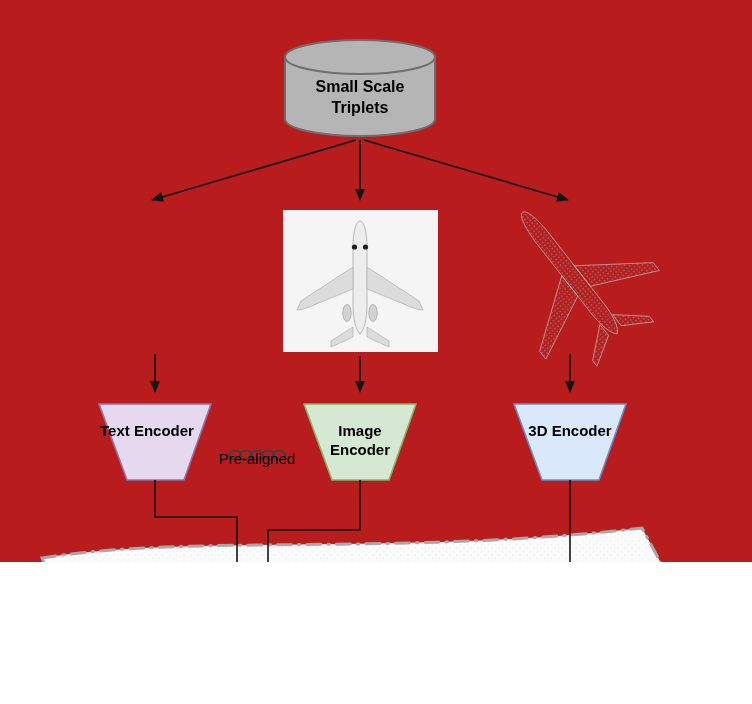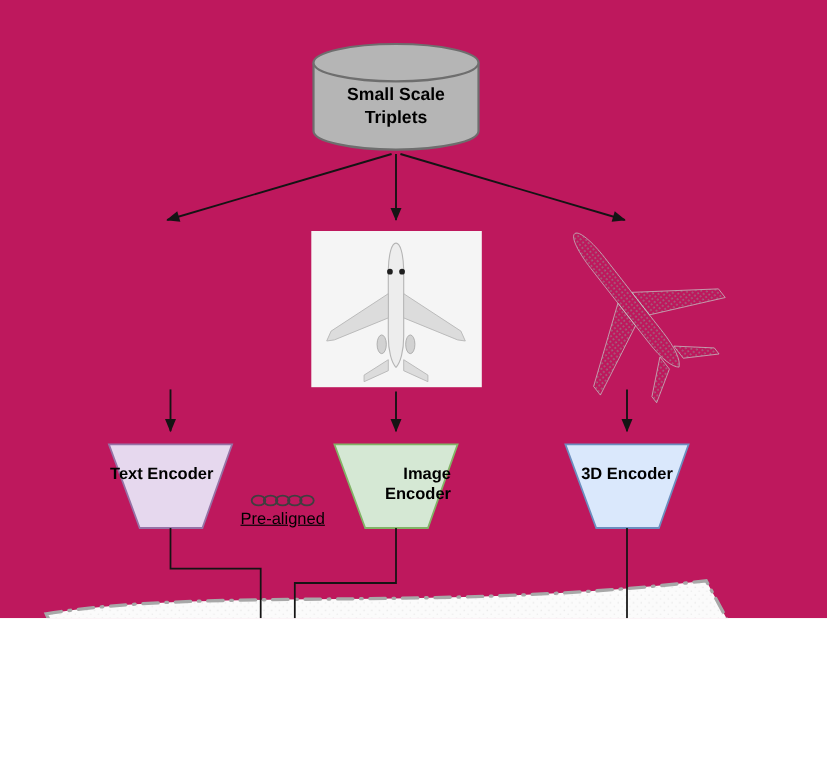--- a/index.html
+++ b/index.html
@@ -1,28 +1,28 @@
 <!DOCTYPE html>
 <html style="--cylinder-fill: #b5b5b5; --cylinder-border: #6e6e6e; --text-encoder-fill: #e6d8ee; --text-encoder-border: #9673a6; --image-encoder-fill: #d5e8d4; --image-encoder-border: #82b366; --threed-encoder-fill: #dae8fc; --threed-encoder-border: #6c8ebf; --text-dot: #dcc8ea; --image-dot: #c8e1c4; --threed-dot: #cfe0f6; --align-ellipse: #7b95c9;"><head>
 <meta charset="utf-8">
 <style>
   html,body{margin:0;padding:0;background:#ffffff;}
   .stage{
-    position:relative;width:752px;height:562px;background:#be185d;
+    position:relative;width:752px;height:562px;background:#b91c1c;
     font-family:"Liberation Sans",sans-serif;overflow:hidden;color:#000;
   }
   .stage svg{position:absolute;left:0;top:0;z-index:1;}
   .label{position:absolute;z-index:2;text-align:center;pointer-events:none;}
   .dataset-label{left:298px;top:76px;width:124px;font-size:16px;font-weight:bold;line-height:21px;}
   .text-sample{left:58px;top:257px;width:196px;font-size:15.5px;line-height:21px;}
   .enc-label{top:421px;width:100px;font-size:15px;font-weight:bold;line-height:19px;}
   .enc-text{left:97px;}
-  .enc-image{left:310px;text-align:right;}
+  .enc-image{left:310px;}
   .enc-3d{left:520px;text-align:center;}
-  .prealigned{left:200px;top:462px;width:114px;font-size:15px;line-height:19px;text-decoration:underline;}
+  .prealigned{left:200px;top:449px;width:114px;font-size:15px;line-height:19px;}
 
   .cyl{fill:var(--cylinder-fill,#b5b5b5);stroke:var(--cylinder-border,#6e6e6e);stroke-width:2;}
   .trap{stroke-width:1.6;}
   .trap-text{fill:var(--text-encoder-fill,#e6d8ee);stroke:var(--text-encoder-border,#9673a6);}
   .trap-image{fill:var(--image-encoder-fill,#d5e8d4);stroke:var(--image-encoder-border,#82b366);}
   .trap-3d{fill:var(--threed-encoder-fill,#dae8fc);stroke:var(--threed-encoder-border,#6c8ebf);}
   .arrow{stroke:#141414;stroke-width:1.7;fill:none;marker-end:url(#ah);}
   .conn{stroke:#141414;stroke-width:1.6;fill:none;marker-end:url(#ah);}
   .curve{stroke:#000;stroke-width:3.4;fill:none;marker-end:url(#ahb);stroke-linecap:round;}
   .surface{fill:url(#surf);stroke:#a8a8a8;stroke-width:3;stroke-dasharray:14 7 1.5 7;stroke-linecap:round;}

